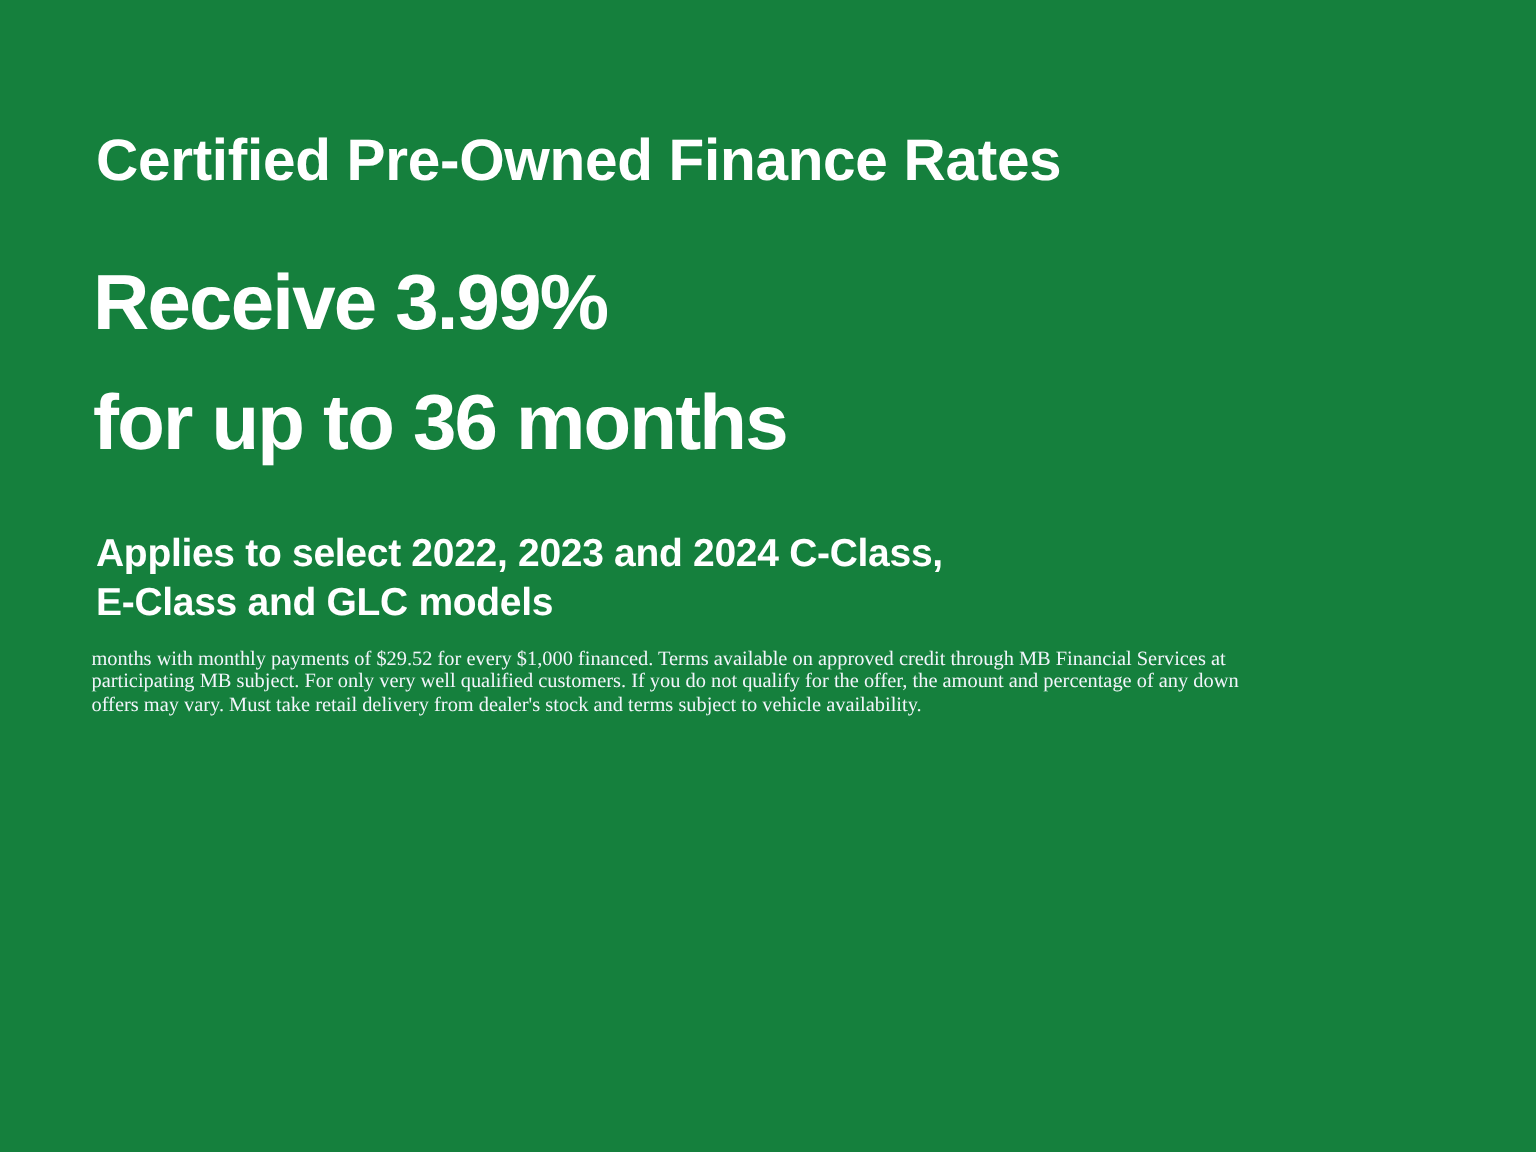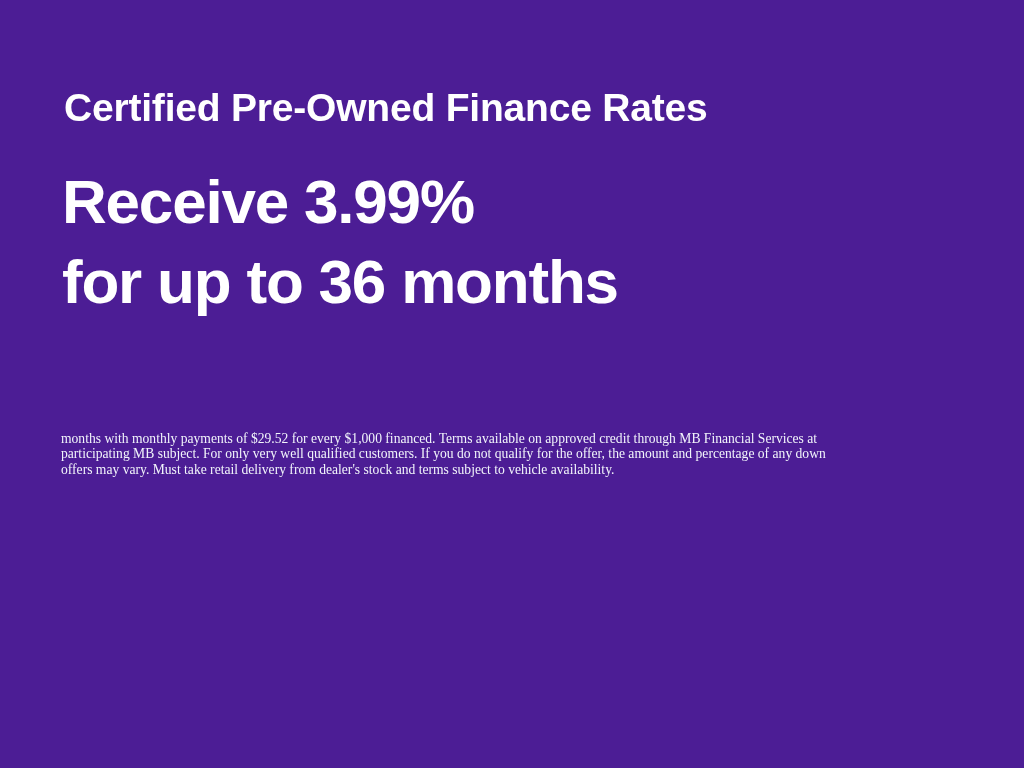--- a/index.html
+++ b/index.html
@@ -11,21 +11,21 @@
     width: 1024px;
     height: 768px;
     overflow: hidden;
     font-family: "Liberation Sans", sans-serif;
     -webkit-font-smoothing: antialiased;
   }
   #slide {
     position: relative;
     width: 1024px;
     height: 768px;
-    background: #4c1d95;
+    background: #15803d;
     box-sizing: border-box;
   }
   
   .kicker {
     position: absolute;
     left: 64px;
     top: 84px;
     width: 900px;
     color: #ffffff;
     font-family: "Liberation Sans", sans-serif;
@@ -37,21 +37,21 @@
   }
   
   .headline {
     position: absolute;
     left: 62px;
     top: 162px;
     width: 900px;
     color: #ffffff;
     font-family: "Liberation Sans", sans-serif;
     font-weight: bold;
-    font-size: 62px;
+    font-size: 52px;
     line-height: 80px;
     letter-spacing: -1.2px;
   }
   .headline .hl-line {
     display: block;
     white-space: nowrap;
   }
   
   .subhead {
     position: absolute;
@@ -92,20 +92,24 @@
 
 <div id="slide">
 
   <div class="kicker">Certified Pre-Owned Finance Rates</div>
 
   <div class="headline">
     <span class="hl-line">Receive 3.99%</span>
     <span class="hl-line">for up to 36 months</span>
   </div>
 
+  <div class="subhead">
+    <span class="sh-line">Applies to select 2022, 2023 and 2024 C-Class,</span>
+    <span class="sh-line">E-Class and GLC models</span>
+  </div>
 
   <div class="fineprint">
     <span class="fp-line">months with monthly payments of $29.52 for every $1,000 financed. Terms available on approved credit through MB Financial Services at</span>
     <span class="fp-line">participating MB subject. For only very well qualified customers. If you do not qualify for the offer, the amount and percentage of any down</span>
     <span class="fp-line">offers may vary. Must take retail delivery from dealer's stock and terms subject to vehicle availability.</span>
   </div>
 
 </div>
 
 </body></html>

